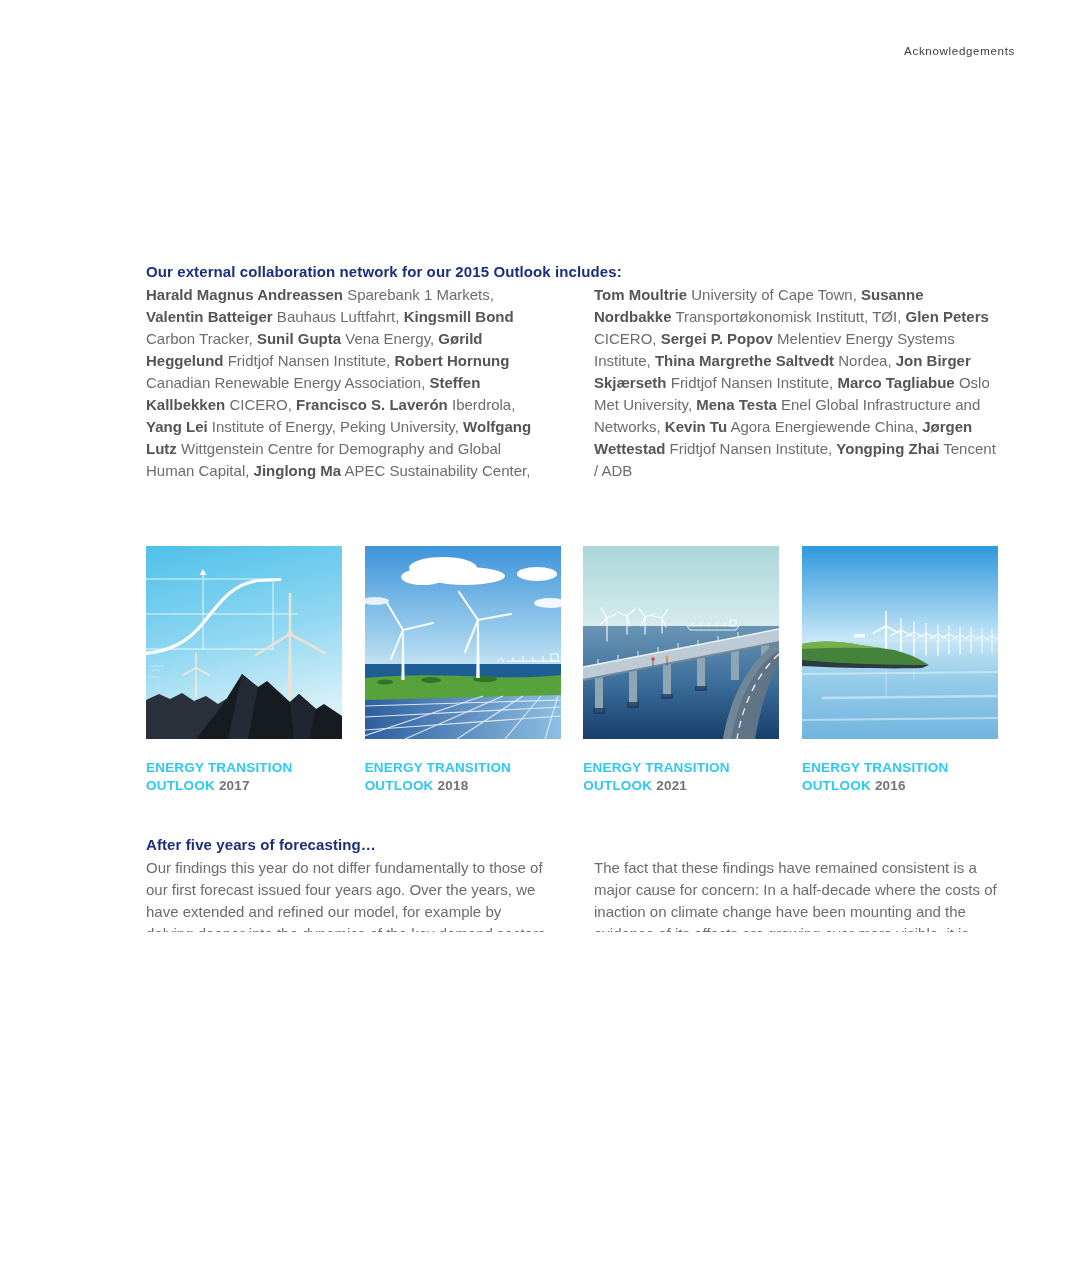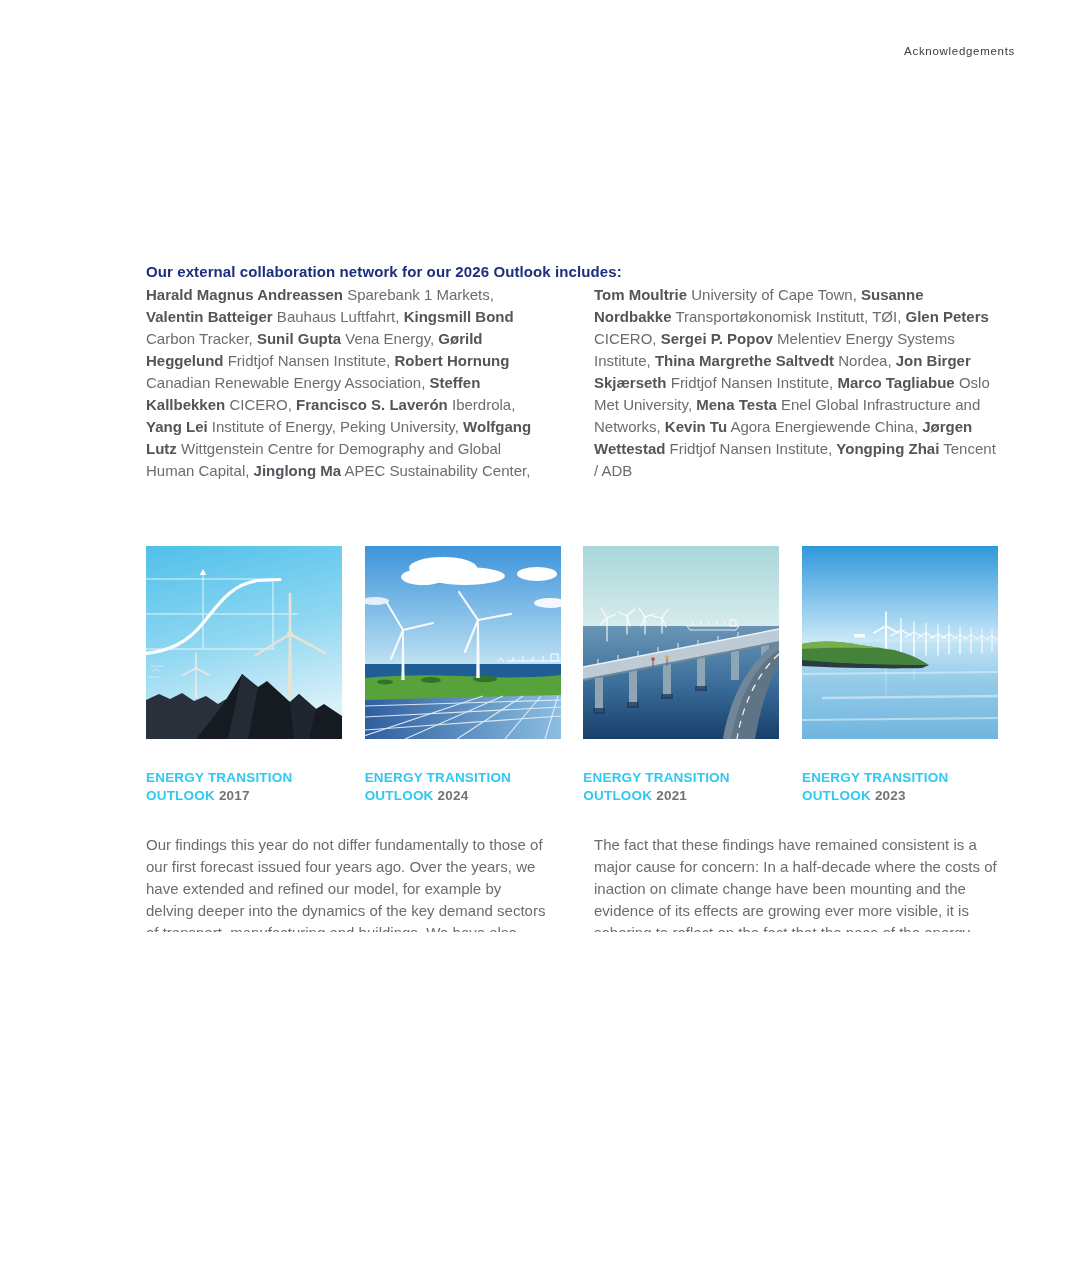--- a/index.html
+++ b/index.html
@@ -19,39 +19,39 @@
     line-height:22px; margin-bottom:1px;
   }
   .cols { display:flex; gap:44px; }
   .col { width:404px; font-size:15px; line-height:22px; color:#6b6c70; }
   .col .b { font-weight:700; color:#54555a; }
   .col p + p { margin-top:22px;font-style:italic; }
   .covers { top:546px; display:flex; justify-content:space-between; }
   .cover { width:196px; }
   .cover svg { display:block; width:196px; height:193px; }
   .caption {
-    margin-top:30px; font-size:13.5px; font-weight:700; line-height:18px;
+    margin-top:20px; font-size:13.5px; font-weight:700; line-height:18px;
     color:#2fc8f0; letter-spacing:.2px;
   }
   .caption .year { color:#737373; margin-left:4px; }
   .forecast { top:834px; }
   .pagenum {
     position:absolute; top:1195px; right:72px;
     font-size:11px; color:#4b4c4e;
   }
 </style>
 </head>
 <body>
 
 <div class="page">
 
   <div class="ack">Acknowledgements</div>
 
   <div class="section intro">
-    <div class="sec-heading">Our external collaboration network for our 2026 Outlook includes:</div>
+    <div class="sec-heading">Our external collaboration network for our 2015 Outlook includes:</div>
     <div class="cols">
       <div class="col"><span class="b">Harald Magnus Andreassen</span><span> Sparebank 1 Markets, </span><span class="b">Valentin Batteiger</span><span> Bauhaus Luftfahrt, </span><span class="b">Kingsmill Bond</span><span> Carbon Tracker, </span><span class="b">Sunil Gupta</span><span> Vena Energy, </span><span class="b">Gørild Heggelund</span><span> Fridtjof Nansen Institute, </span><span class="b">Robert Hornung</span><span> Canadian Renewable Energy Association, </span><span class="b">Steffen Kallbekken</span><span> CICERO, </span><span class="b">Francisco S. Laverón</span><span> Iberdrola, </span><span class="b">Yang Lei</span><span> Institute of Energy, Peking University, </span><span class="b">Wolfgang Lutz</span><span> Wittgenstein Centre for Demography and Global Human Capital, </span><span class="b">Jinglong Ma</span><span> APEC Sustainability Center,</span></div>
       <div class="col"><span class="b">Tom Moultrie</span><span> University of Cape Town, </span><span class="b">Susanne Nordbakke</span><span> Transportøkonomisk Institutt, TØI, </span><span class="b">Glen Peters</span><span> CICERO, </span><span class="b">Sergei P. Popov</span><span> Melentiev Energy Systems Institute, </span><span class="b">Thina Margrethe Saltvedt</span><span> Nordea, </span><span class="b">Jon Birger Skjærseth</span><span> Fridtjof Nansen Institute, </span><span class="b">Marco Tagliabue</span><span> Oslo Met University, </span><span class="b">Mena Testa</span><span> Enel Global Infrastructure and Networks, </span><span class="b">Kevin Tu</span><span> Agora Energiewende China, </span><span class="b">Jørgen Wettestad</span><span> Fridtjof Nansen Institute, </span><span class="b">Yongping Zhai</span><span> Tencent / ADB</span></div>
     </div>
   </div>
 
   <div class="section covers">
 
     <div class="cover">
       <svg viewBox="0 0 196 193" aria-hidden="true">
@@ -162,21 +162,21 @@
           <polygon points="111.2,132 114.8,132 113.9,74 112.1,74" stroke="none"></polygon>
           <g stroke-width="2.2" stroke-linecap="round">
             <line x1="113" y1="74" x2="94" y2="46"></line>
             <line x1="113" y1="74" x2="146" y2="68"></line>
             <line x1="113" y1="74" x2="100" y2="106"></line>
           </g>
         </g>
       </svg>
       <div class="caption">
         <div>ENERGY TRANSITION</div>
-        <div><span>OUTLOOK</span><span class="year">2024</span></div>
+        <div><span>OUTLOOK</span><span class="year">2018</span></div>
       </div>
     </div>
 
     <div class="cover">
       <svg viewBox="0 0 196 193" aria-hidden="true">
         <defs>
           <linearGradient id="g19s" x1="0" y1="0" x2="0" y2="1">
             <stop offset="0" stop-color="#a9d6da"></stop>
               <stop offset="1" stop-color="#d8ecec"></stop>
           </linearGradient>
@@ -298,27 +298,28 @@
         <use href="#wt20" transform="translate(158,89) scale(0.9)"></use>
         <use href="#wt20" transform="translate(169,89) scale(0.85)"></use>
         <use href="#wt20" transform="translate(180,90) scale(0.8)"></use>
         <use href="#wt20" transform="translate(190,90) scale(0.75)"></use>
         <path d="M0,98 C18,94 38,95 58,99 L92,104 C104,107 114,111 122,116 L127,119 C100,121 55,120 0,116 Z" fill="#45823a"></path>
         <path d="M0,98 C18,94 38,95 58,99 L80,102 C60,102 30,101 0,103 Z" fill="#7cb44e" opacity="0.9"></path>
         <path d="M0,114 C40,118 90,119 127,119 L120,122 C90,123 40,122 0,120 Z" fill="#2c3a42"></path>
       </svg>
       <div class="caption">
         <div>ENERGY TRANSITION</div>
-        <div><span>OUTLOOK</span><span class="year">2023</span></div>
+        <div><span>OUTLOOK</span><span class="year">2016</span></div>
       </div>
     </div>
 
   </div>
 
   <div class="section forecast">
+    <div class="sec-heading">After five years of forecasting…</div>
     <div class="cols">
       <div class="col">
         <p>Our findings this year do not differ fundamentally to those of our first forecast issued four years ago. Over the years, we have extended and refined our model, for example by delving deeper into the dynamics of the key demand sectors of transport, manufacturing and buildings. We have also added additional energy carriers and sectors such as hydrogen, floating offshore wind and solar PV+storage, and introduced the modelling of power generation on an hourly basis. But one of our key findings – that the global energy mix will be split in roughly equal shares between fossil and non-fossil</p>
       </div>
       <div class="col">
         <p>The fact that these findings have remained consistent is a major cause for concern: In a half-decade where the costs of inaction on climate change have been mounting and the evidence of its effects are growing ever more visible, it is sobering to reflect on the fact that the pace of the energy transition has not accelerated beyond our first forecast.</p>
       </div>
     </div>
   </div>
 

